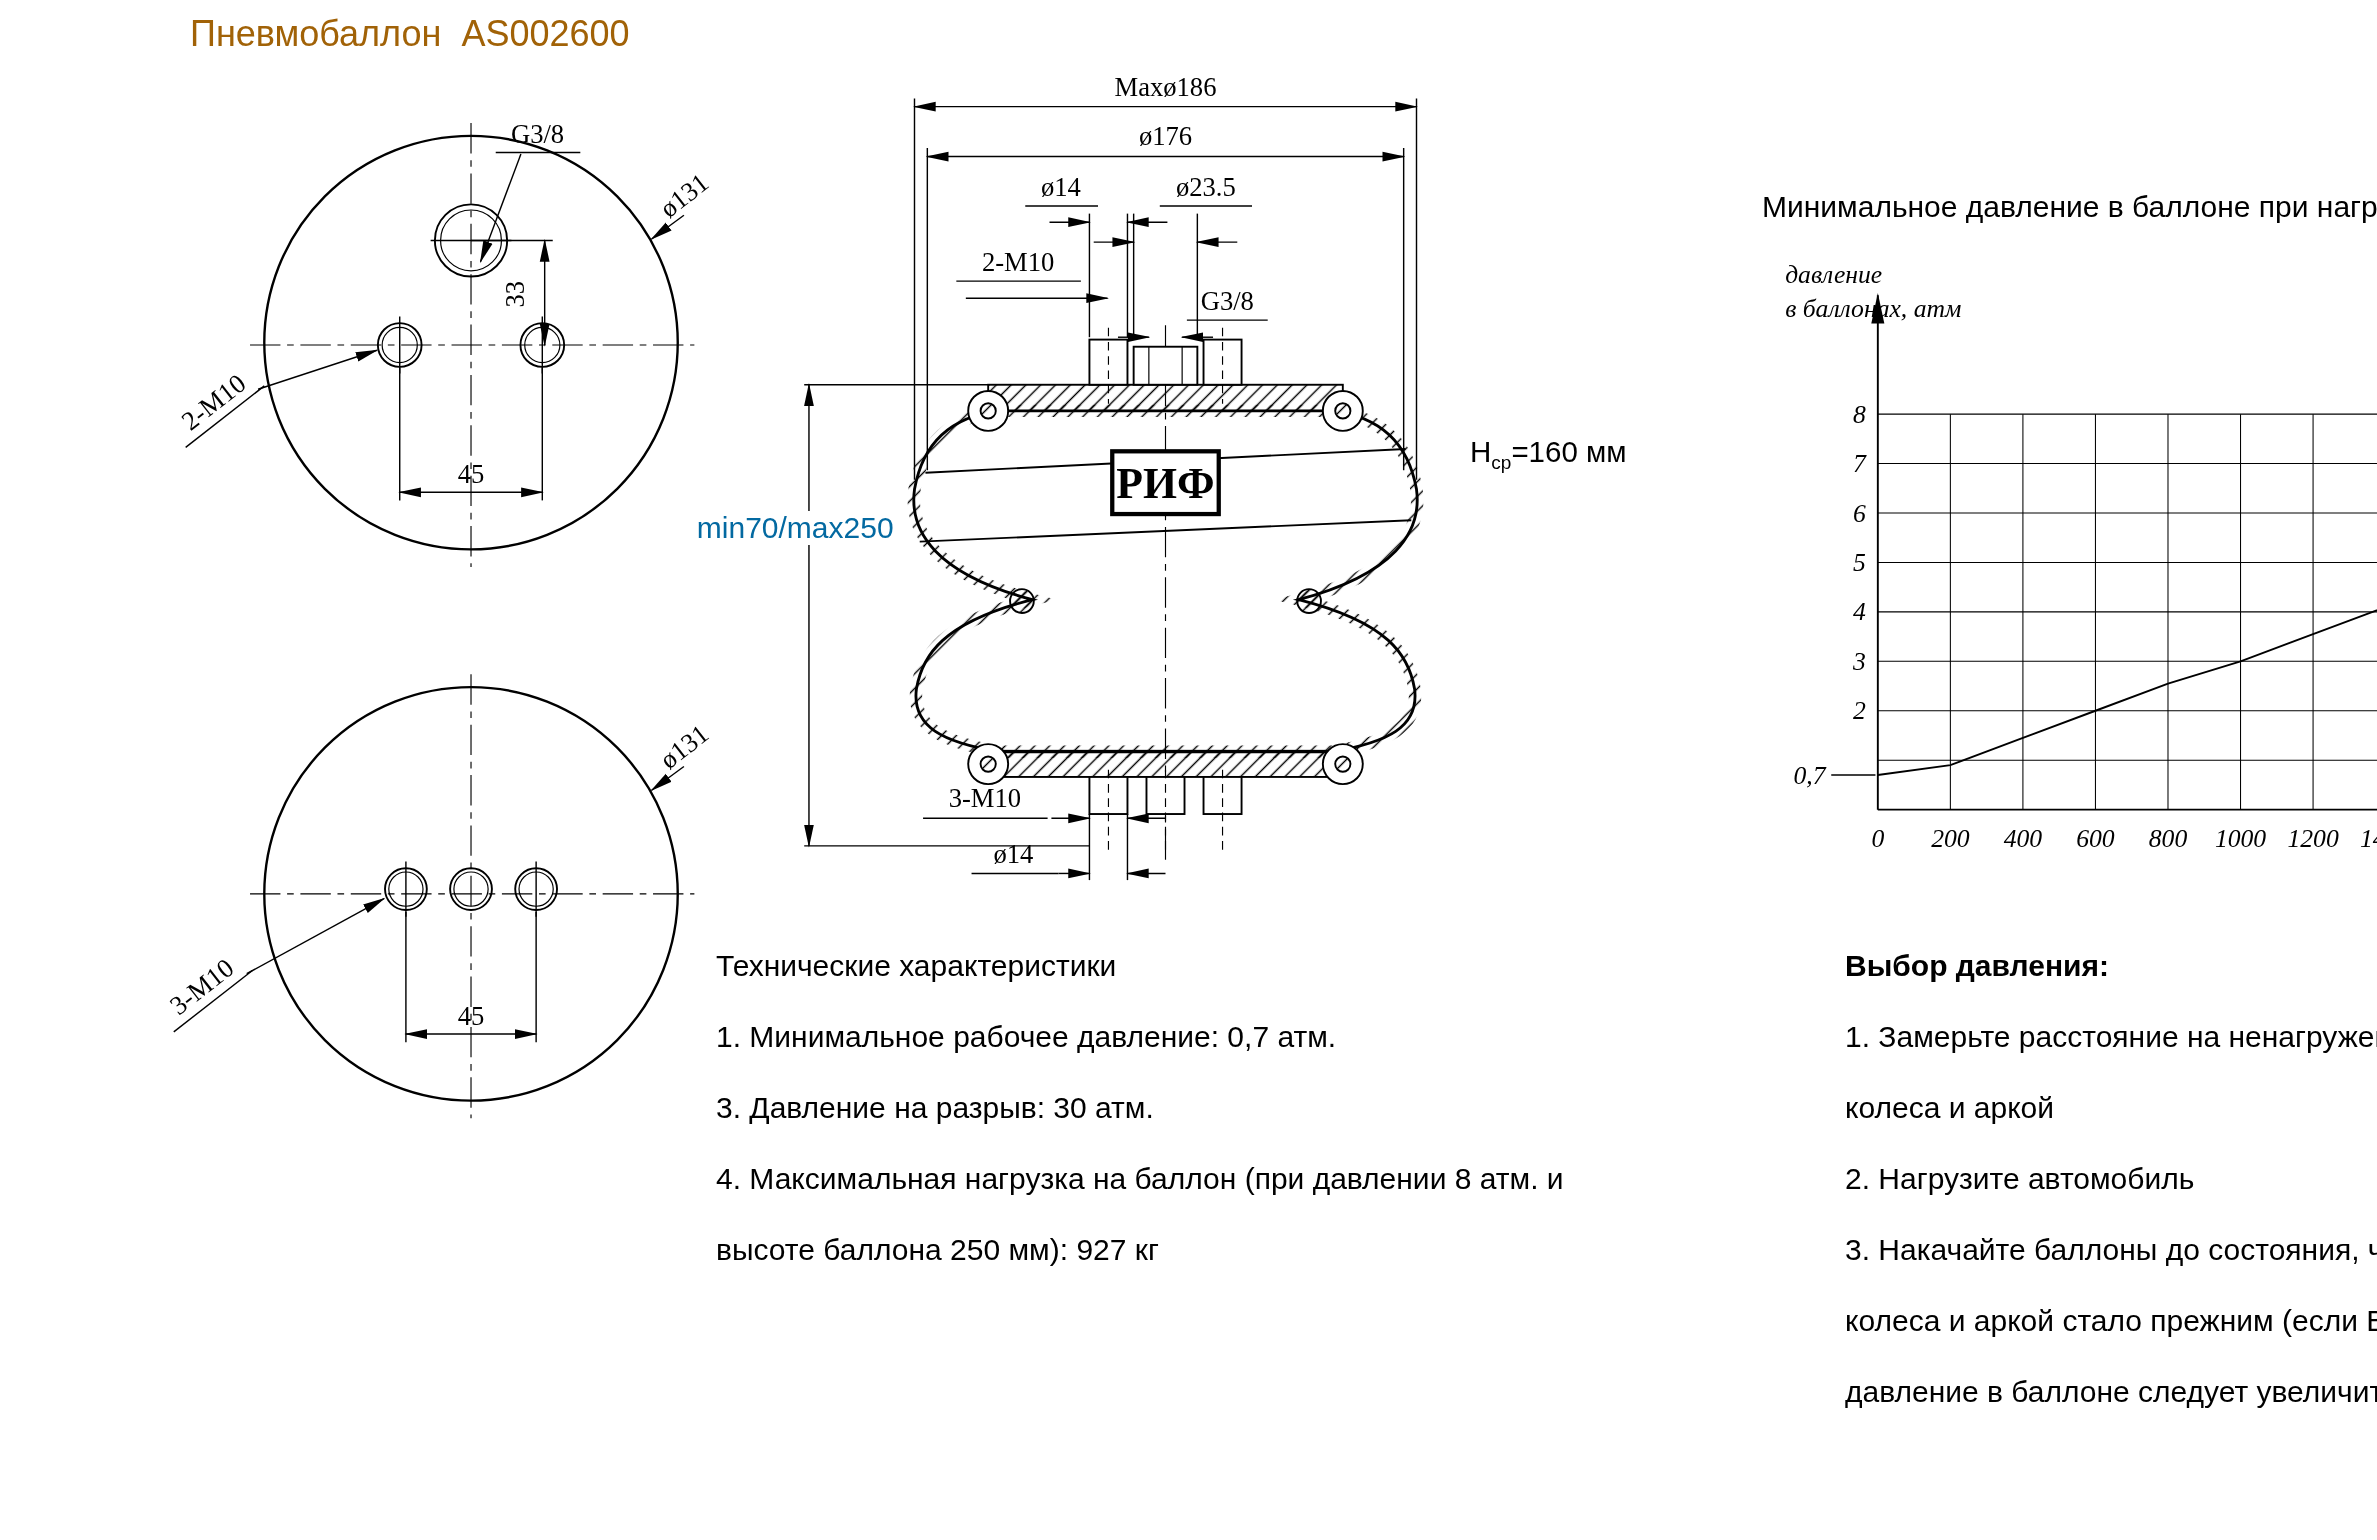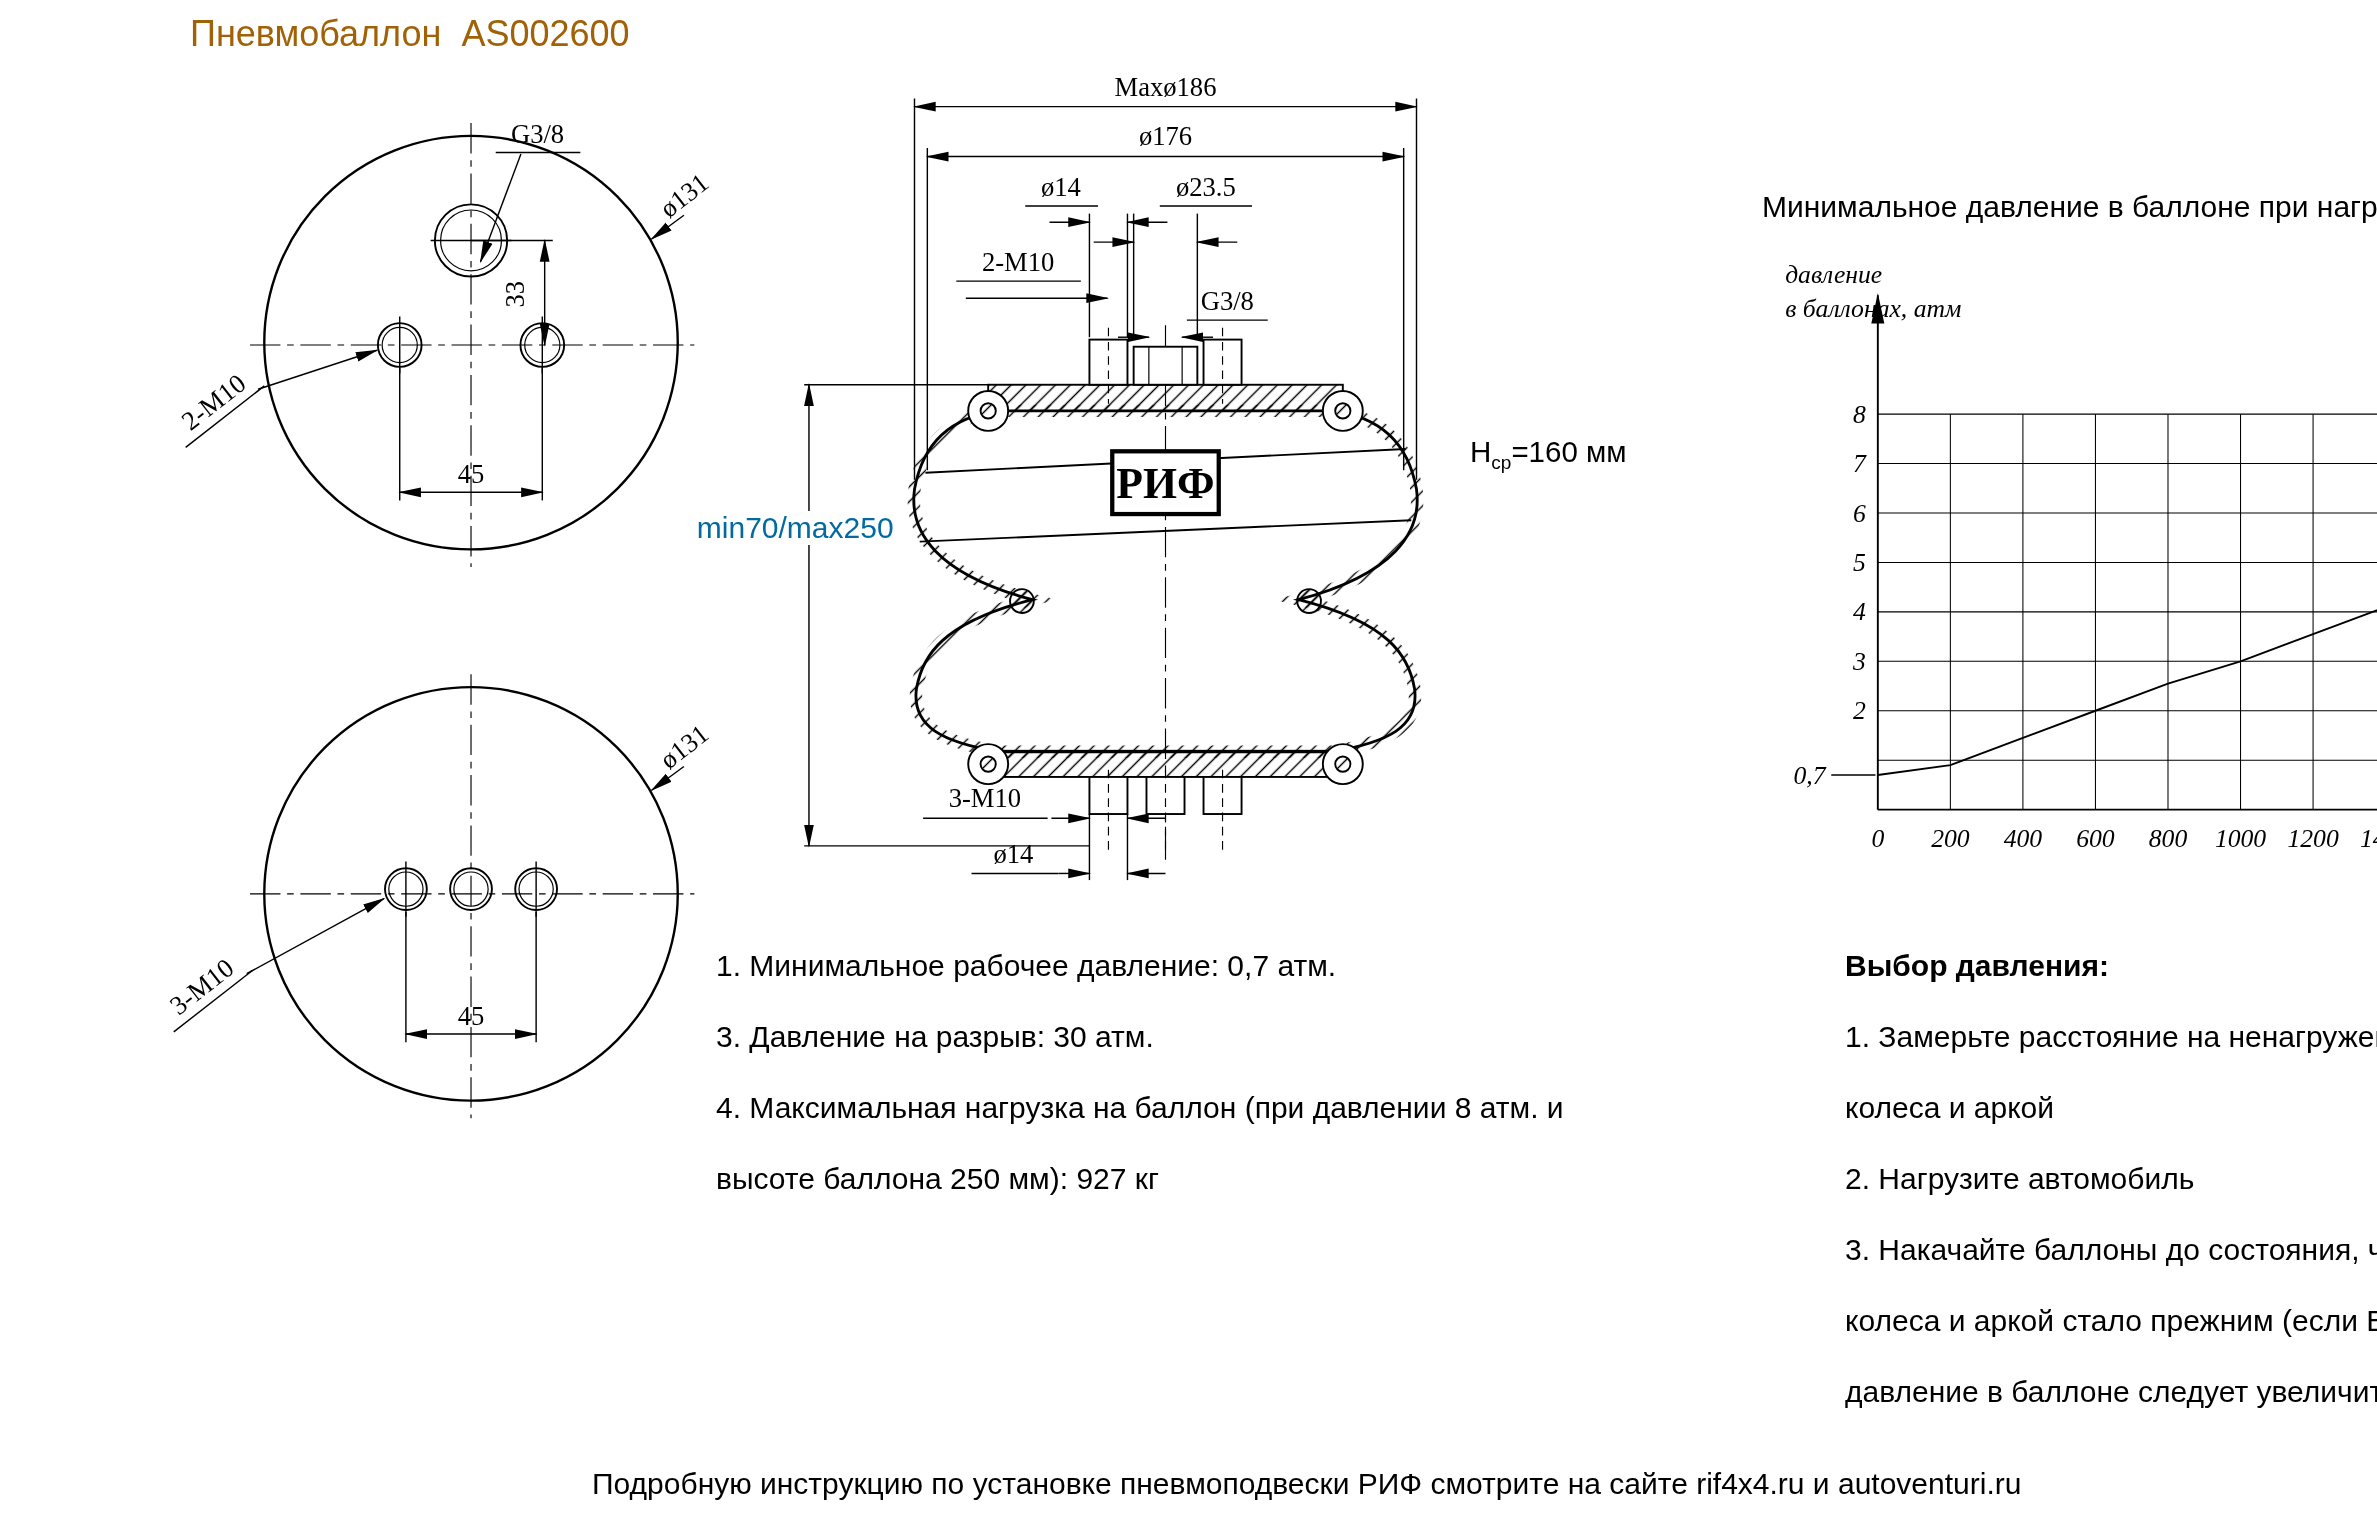--- a/index.html
+++ b/index.html
@@ -293,32 +293,32 @@
       </g>
     <g>
       <text class="itext" x="15" y="55">давление</text>
       <text class="itext" x="15" y="125">в баллонах, атм</text>
       <text class="itext" x="2068" y="1148">нагрузка на заднюю</text>
       <text class="itext" x="2068" y="1226">ось а/м, кг</text>
     </g>
   </svg>
 
   <div class="abs" style="left:716px;top:930px;width:1141px;">
+    <div class="body-text">Технические характеристики</div>
     <div class="body-text">1. Минимальное рабочее давление: 0,7 атм.</div>
     <div class="body-text">3. Давление на разрыв: 30 атм.</div>
     <div class="body-text">4. Максимальная нагрузка на баллон (при давлении 8 атм. и
 высоте баллона 250 мм): 927 кг</div>
   </div>
 
   <div class="abs" style="left:1845px;top:930px;width:1246px;">
     <div class="body-text bold">Выбор давления:</div>
     <div class="body-text">1. Замерьте расстояние на ненагруженном автомобиле между центром
 колеса и аркой</div>
     <div class="body-text">2. Нагрузите автомобиль</div>
     <div class="body-text">3. Накачайте баллоны до состояния, чтобы расстояние между центром
 колеса и аркой стало прежним (если Вы хотите приподнять автомобиль,
 давление в баллоне следует увеличить)</div>
   </div>
 
-  <div class="abs footer-text" style="left:592px;top:1467px;">Подробную инструкцию по установке пневмоподвески РИФ смотрите на сайте rif4x4.ru и autoventuri.ru</div>
 
 </div>
 
 
 </body></html>

